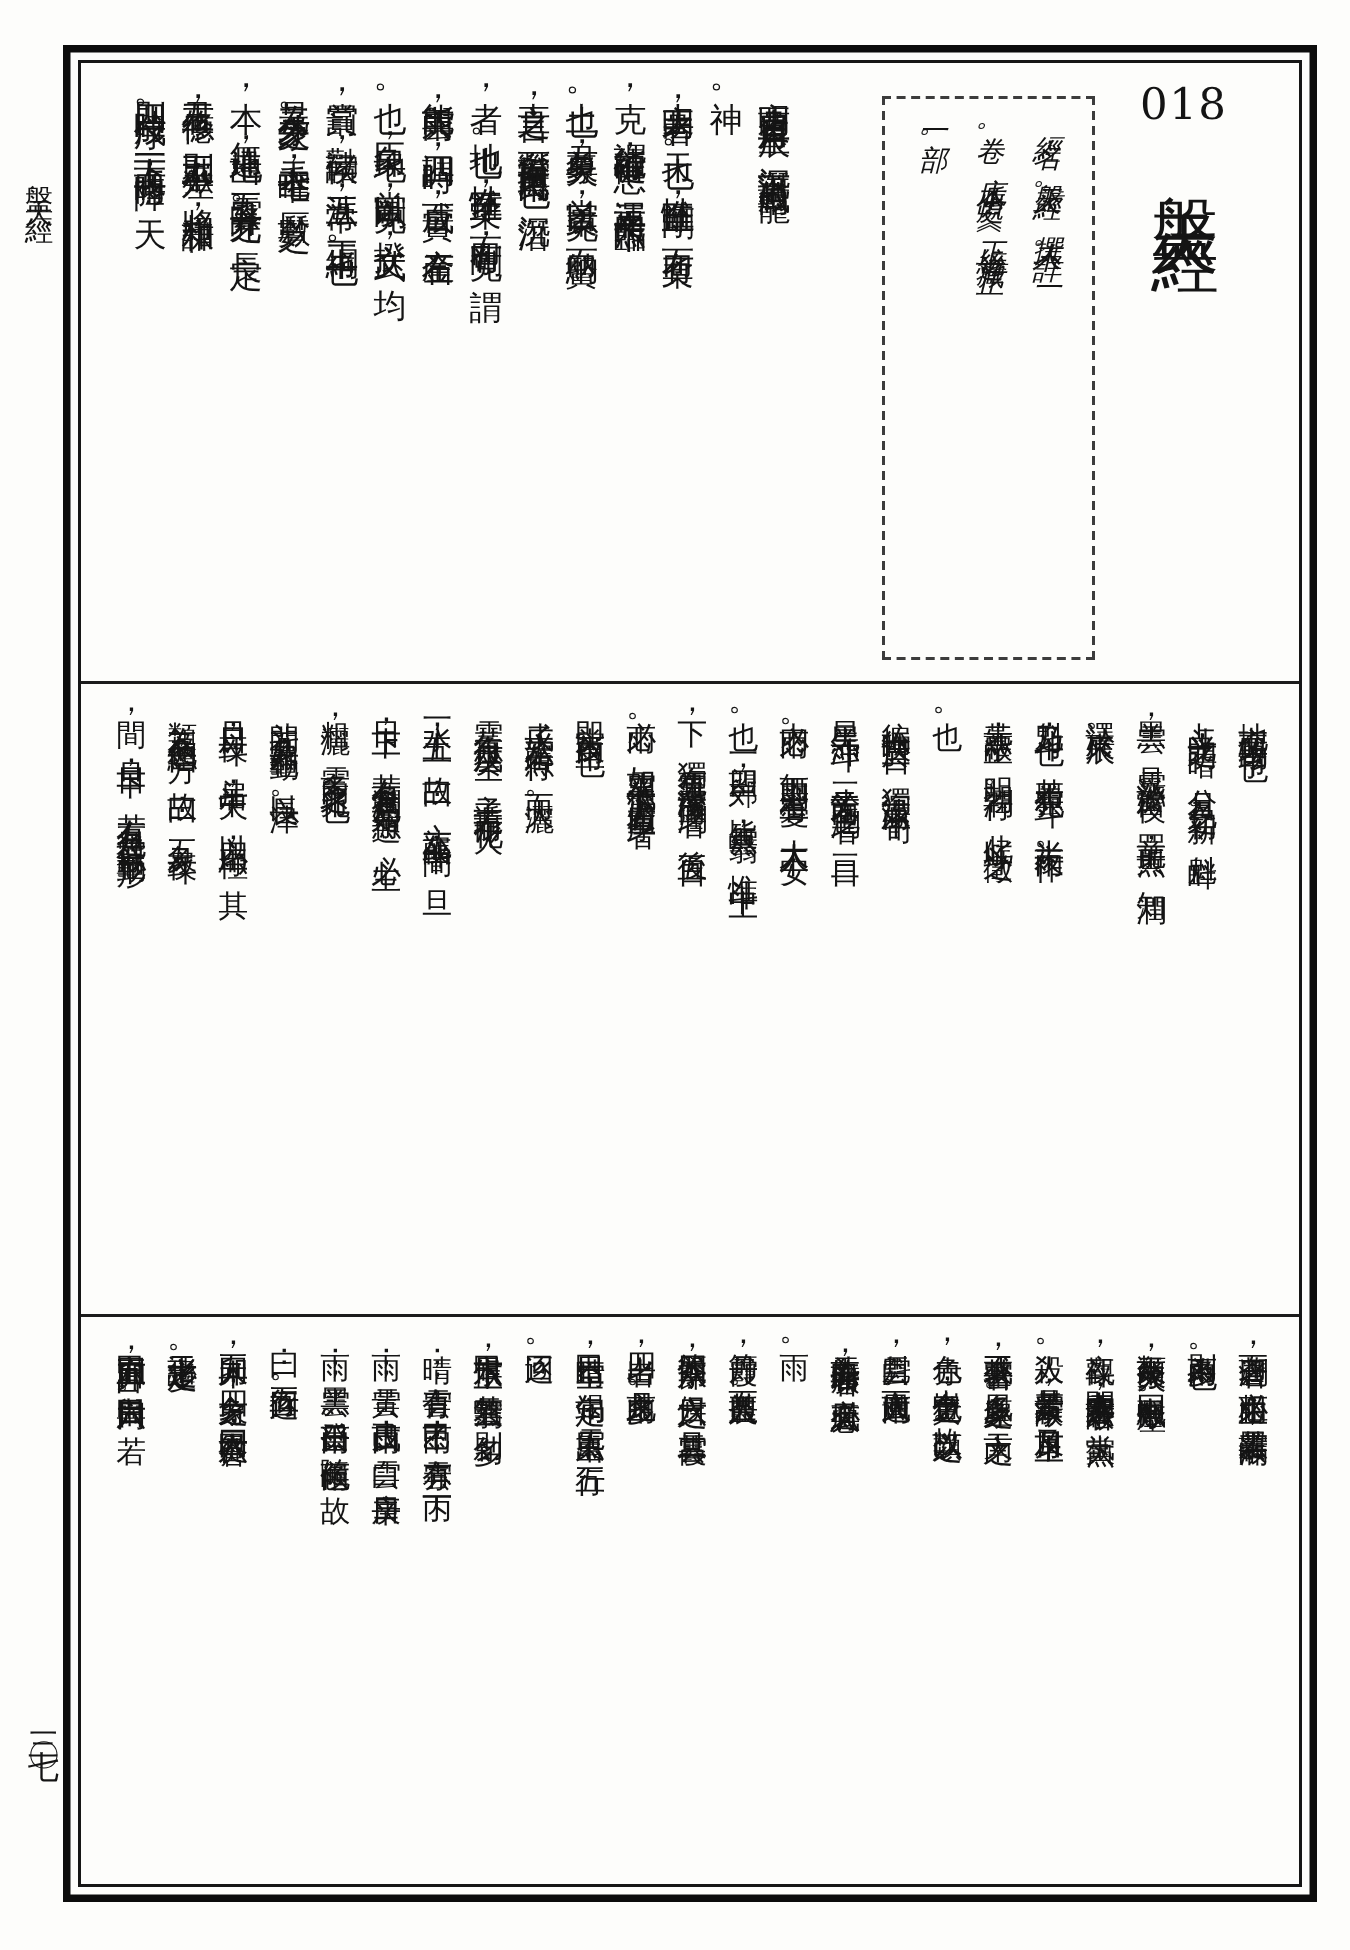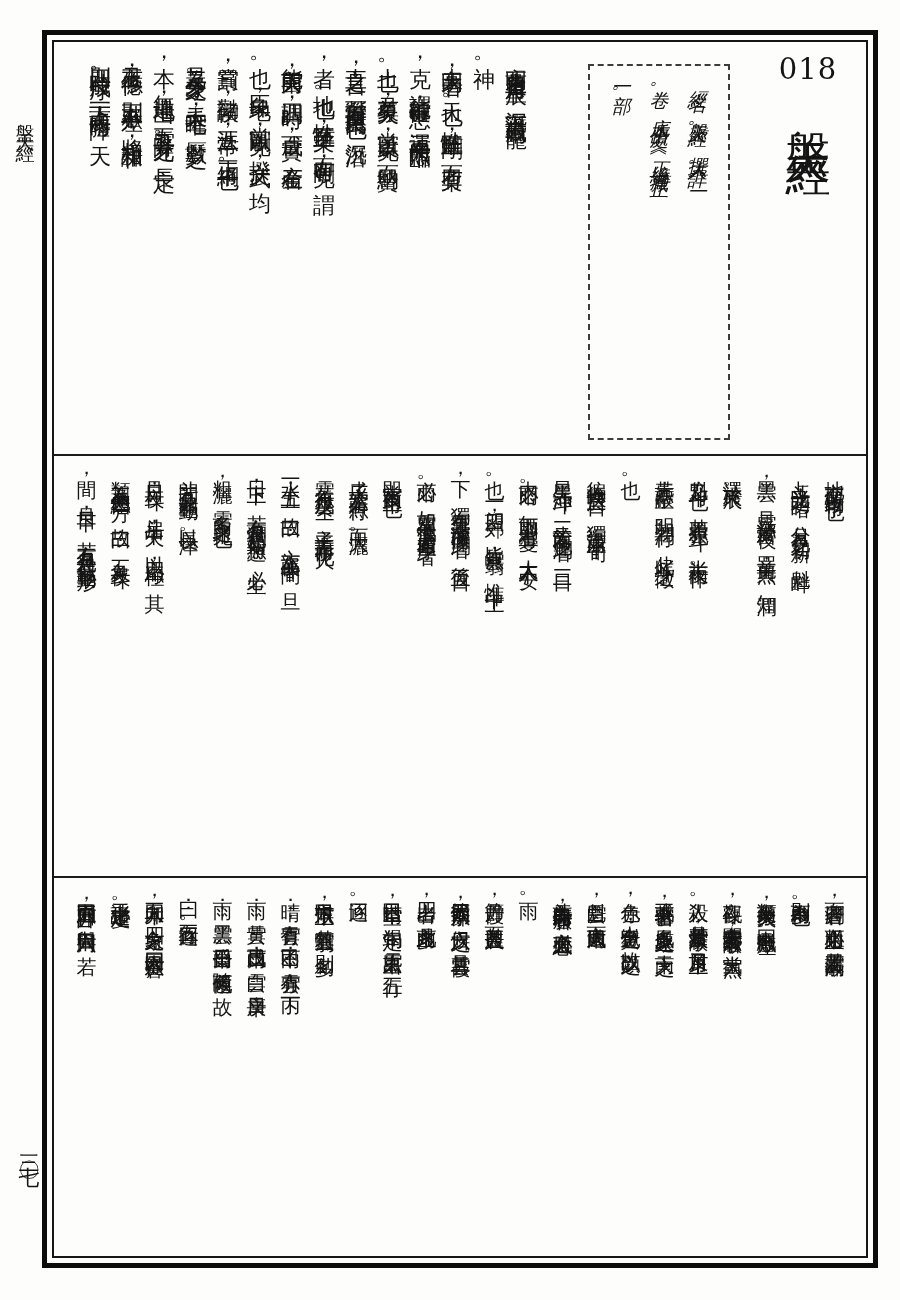--- a/index.html
+++ b/index.html
@@ -34,21 +34,21 @@
 
   .band { position:absolute; left:0; right:0; }
   .band1 { top:0; height:410px; }
   .sep  { position:absolute; left:0; right:0; height:2px; background:#1c1c1c; }
   .sep1 { top:412px; }
   .band2 { top:416px; height:416px; }
   .sep2 { top:834px; }
   .band3 { top:838px; bottom:0; }
 
   
-  .b1-header { position:absolute; top:10px; right:10px; width:96px; text-align:center; }
+  .b1-header { position:absolute; top:10px; right:10px; width:96px; text-align:left; }
   .serial { font-size:29px; font-family:"DejaVu Serif",serif; letter-spacing:1px; }
   .big-title {
     display:inline-block; margin-top:8px;
     font-size:45px; letter-spacing:13px; font-weight:500;
   }
 
   
   .colophon {
     position:absolute; top:22px; right:136px; height:352px;
     border:2px dashed #3c3c3c;

